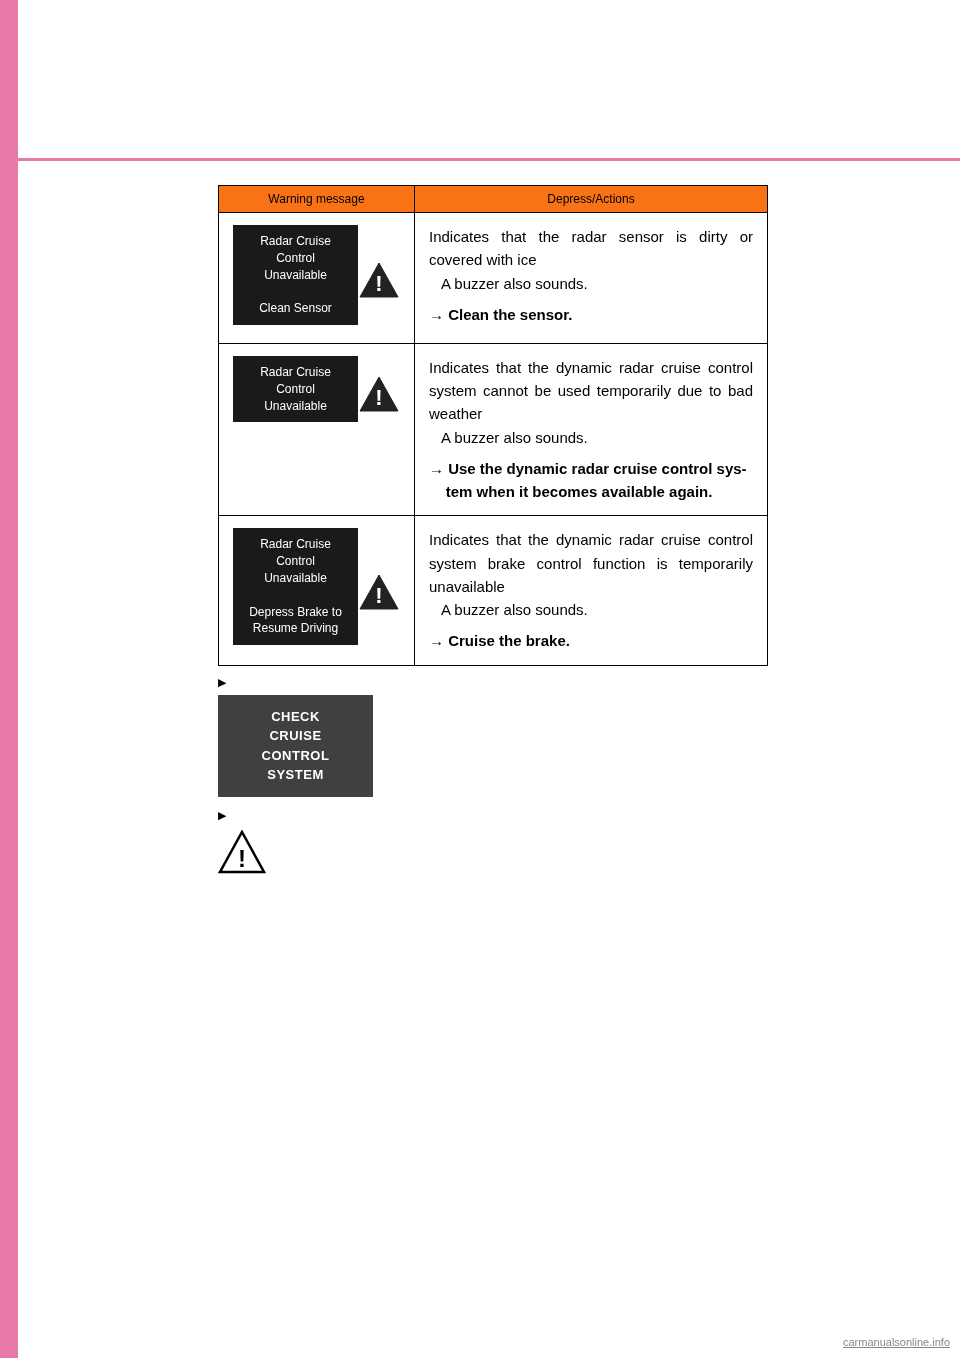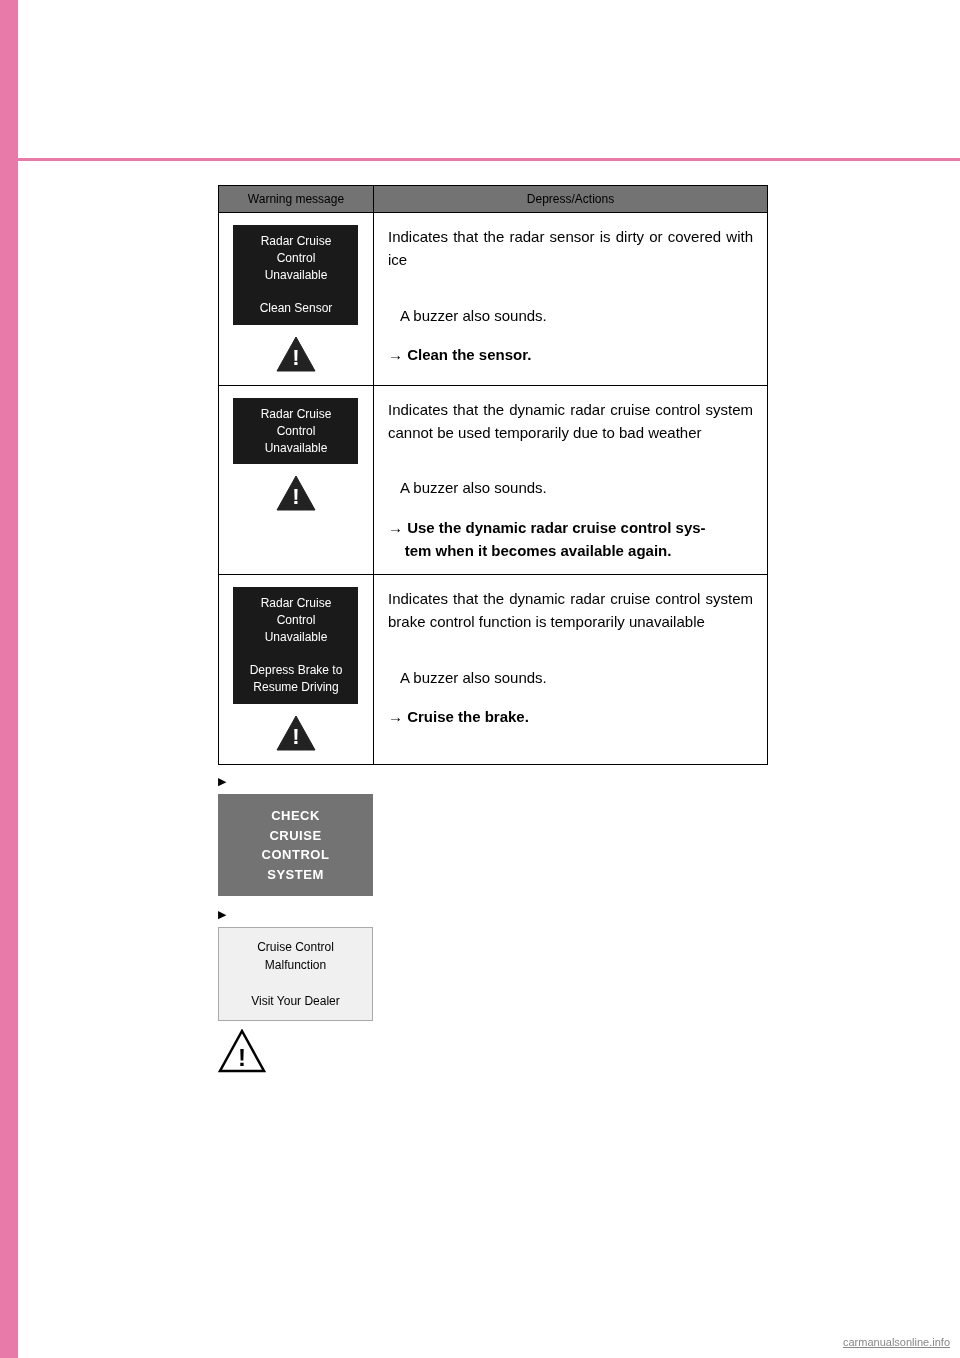--- a/index.html
+++ b/index.html
@@ -50,21 +50,21 @@
       border-collapse: collapse;
       border: 1px solid #000;
     }
 
     table.warning-table th {
       border: 1px solid #000;
       padding: 6px 12px;
       font-weight: normal;
       font-size: 12px;
       text-align: center;
-      background: #737373;
+      background: #f97316;
     }
 
     table.warning-table td {
       border: 1px solid #000;
       padding: 12px 14px;
       vertical-align: top;
     }
 
     .warning-col {
       width: 155px;
@@ -89,39 +89,39 @@
 
     .details-text {
       font-size: 15px;
       line-height: 1.55;
       text-align: justify;
     }
 
     .details-text .arrow-action {
       font-weight: bold;
       display: block;
-      margin-top: 16px;
+      margin-top: 8px;
     }
 
     
     .section-arrow {
       margin-top: 10px;
       font-size: 13px;
       display: flex;
       align-items: center;
     }
 
     .section-arrow::before {
       content: '▶';
       margin-right: 4px;
       font-size: 11px;
     }
 
     .check-cruise-box {
-      background: #737373;
+      background: #404040;
       color: #fff;
       font-size: 13px;
       font-weight: bold;
       text-align: center;
       padding: 12px 10px;
       width: 155px;
       margin-top: 6px;
       line-height: 1.5;
       letter-spacing: 0.5px;
     }
@@ -162,29 +162,28 @@
     }
 
     
     svg.warn-icon {
       display: block;
       margin: 4px auto 0 auto;
     }
 
     .warn-cell-bottom {
       display: flex;
-      flex-direction: column;
+      flex-direction: row;
       align-items: center;
     }
 
     
     .indent {
       display: inline-block;
       margin-left: 12px;
-      margin-top: 32px;
     }
   </style>
 </head>
 <body>
 
 <div class="sidebar-accent"></div>
 
 <div class="top-line"></div>
 
 <div class="page-content">
@@ -266,26 +265,20 @@
       </tbody>
     </table>
 
     <div class="section-arrow"></div>
     <div class="check-cruise-box" style="white-space: pre-line;">CHECK
 CRUISE
 CONTROL
 SYSTEM</div>
 
     <div class="second-arrow"></div>
-    <div class="malfunction-box">
-      <span>Cruise Control</span><br>
-      <span>Malfunction</span><br>
-      <br>
-      <span>Visit Your Dealer</span>
-    </div>
 
     <svg width="48" height="44" viewBox="0 0 48 44" style="margin-top:8px; display:block;">
       <polygon points="24,2 46,42 2,42" fill="none" stroke="#000" stroke-width="2.5"></polygon>
       <text x="24" y="37" text-anchor="middle" font-size="24" font-weight="bold" fill="#000">!</text>
     </svg>
 
   </div>
 </div>
 
 <div class="watermark">carmanualsonline.info</div>

